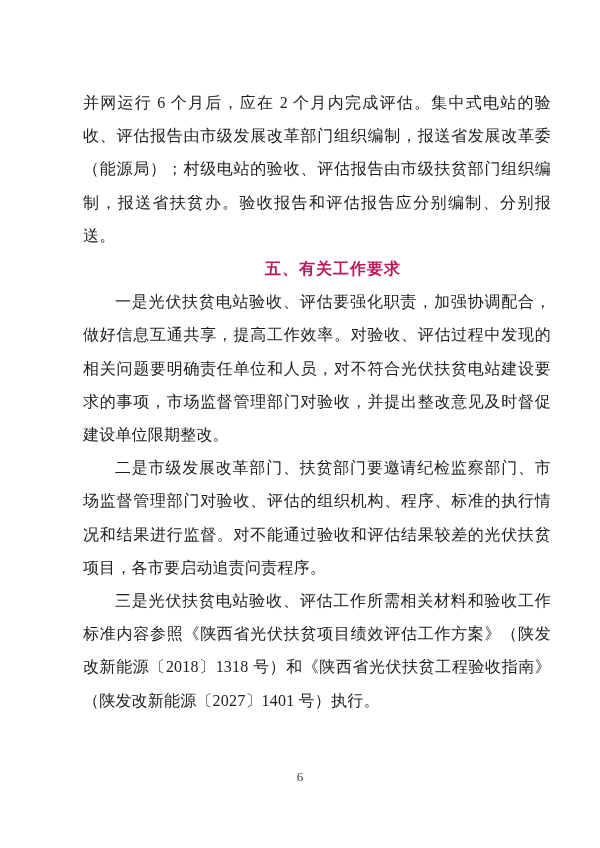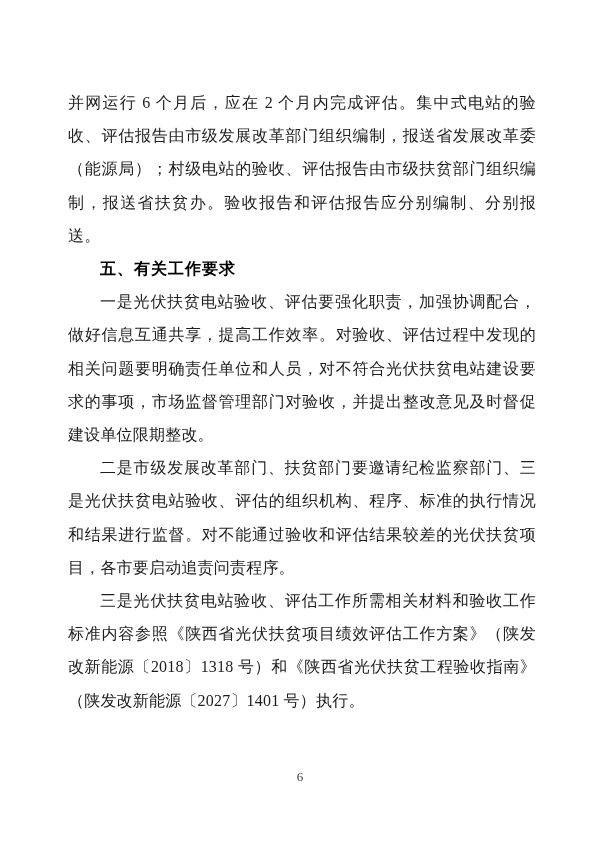--- a/index.html
+++ b/index.html
@@ -14,41 +14,41 @@
   }
   .page {
     position: relative;
     width: 600px;
     height: 848px;
     background: #ffffff;
     overflow: hidden;
   }
   .content {
     position: absolute;
-    left: 68px;
+    left: 83px;
     top: 86px;
     width: 468px;
   }
   p.body-para {
     font-size: 16px;
     line-height: 33.2px;
     text-align: justify;
     text-justify: inter-ideograph;
     letter-spacing: 0.2px;
     color: #1d1d1d;
   }
   p.indent {
     text-indent: 32px;
   }
   p.heading {
     font-family: "Liberation Sans", "DejaVu Sans", sans-serif;
     font-weight: bold;
-    text-align: left;
+    text-align: center;
     letter-spacing: 1px;
-    color: #000000;
+    color: #be185d;
   }
   .page-number {
     position: absolute;
     top: 768px;
     left: 0;
     width: 600px;
     text-align: center;
     font-size: 13px;
     line-height: 18px;
     color: #3a3a3a;
@@ -56,17 +56,17 @@
   }
 </style>
 </head>
 <body>
 
 <div class="page">
   <div class="content" id="doc-content">
       <p class="body-para">并网运行 6 个月后，应在 2 个月内完成评估。集中式电站的验收、评估报告由市级发展改革部门组织编制，报送省发展改革委（能源局）；村级电站的验收、评估报告由市级扶贫部门组织编制，报送省扶贫办。验收报告和评估报告应分别编制、分别报送。</p>
       <p class="body-para indent heading">五、有关工作要求</p>
       <p class="body-para indent">一是光伏扶贫电站验收、评估要强化职责，加强协调配合，做好信息互通共享，提高工作效率。对验收、评估过程中发现的相关问题要明确责任单位和人员，对不符合光伏扶贫电站建设要求的事项，市场监督管理部门对验收，并提出整改意见及时督促建设单位限期整改。</p>
-      <p class="body-para indent">二是市级发展改革部门、扶贫部门要邀请纪检监察部门、三是光伏扶贫电站验收、评估的组织机构、程序、标准的执行情况和结果进行监督。对不能通过验收和评估结果较差的光伏扶贫项目，各市要启动追责问责程序。</p>
+      <p class="body-para indent">二是市级发展改革部门、扶贫部门要邀请纪检监察部门、市场监督管理部门对验收、评估的组织机构、程序、标准的执行情况和结果进行监督。对不能通过验收和评估结果较差的光伏扶贫项目，各市要启动追责问责程序。</p>
       <p class="body-para indent">三是光伏扶贫电站验收、评估工作所需相关材料和验收工作标准内容参照《陕西省光伏扶贫项目绩效评估工作方案》（陕发改新能源〔2018〕1318 号）和《陕西省光伏扶贫工程验收指南》（陕发改新能源〔2027〕1401 号）执行。</p>
     </div>
   <div class="page-number">6</div>
 </div>
 
 </body></html>

